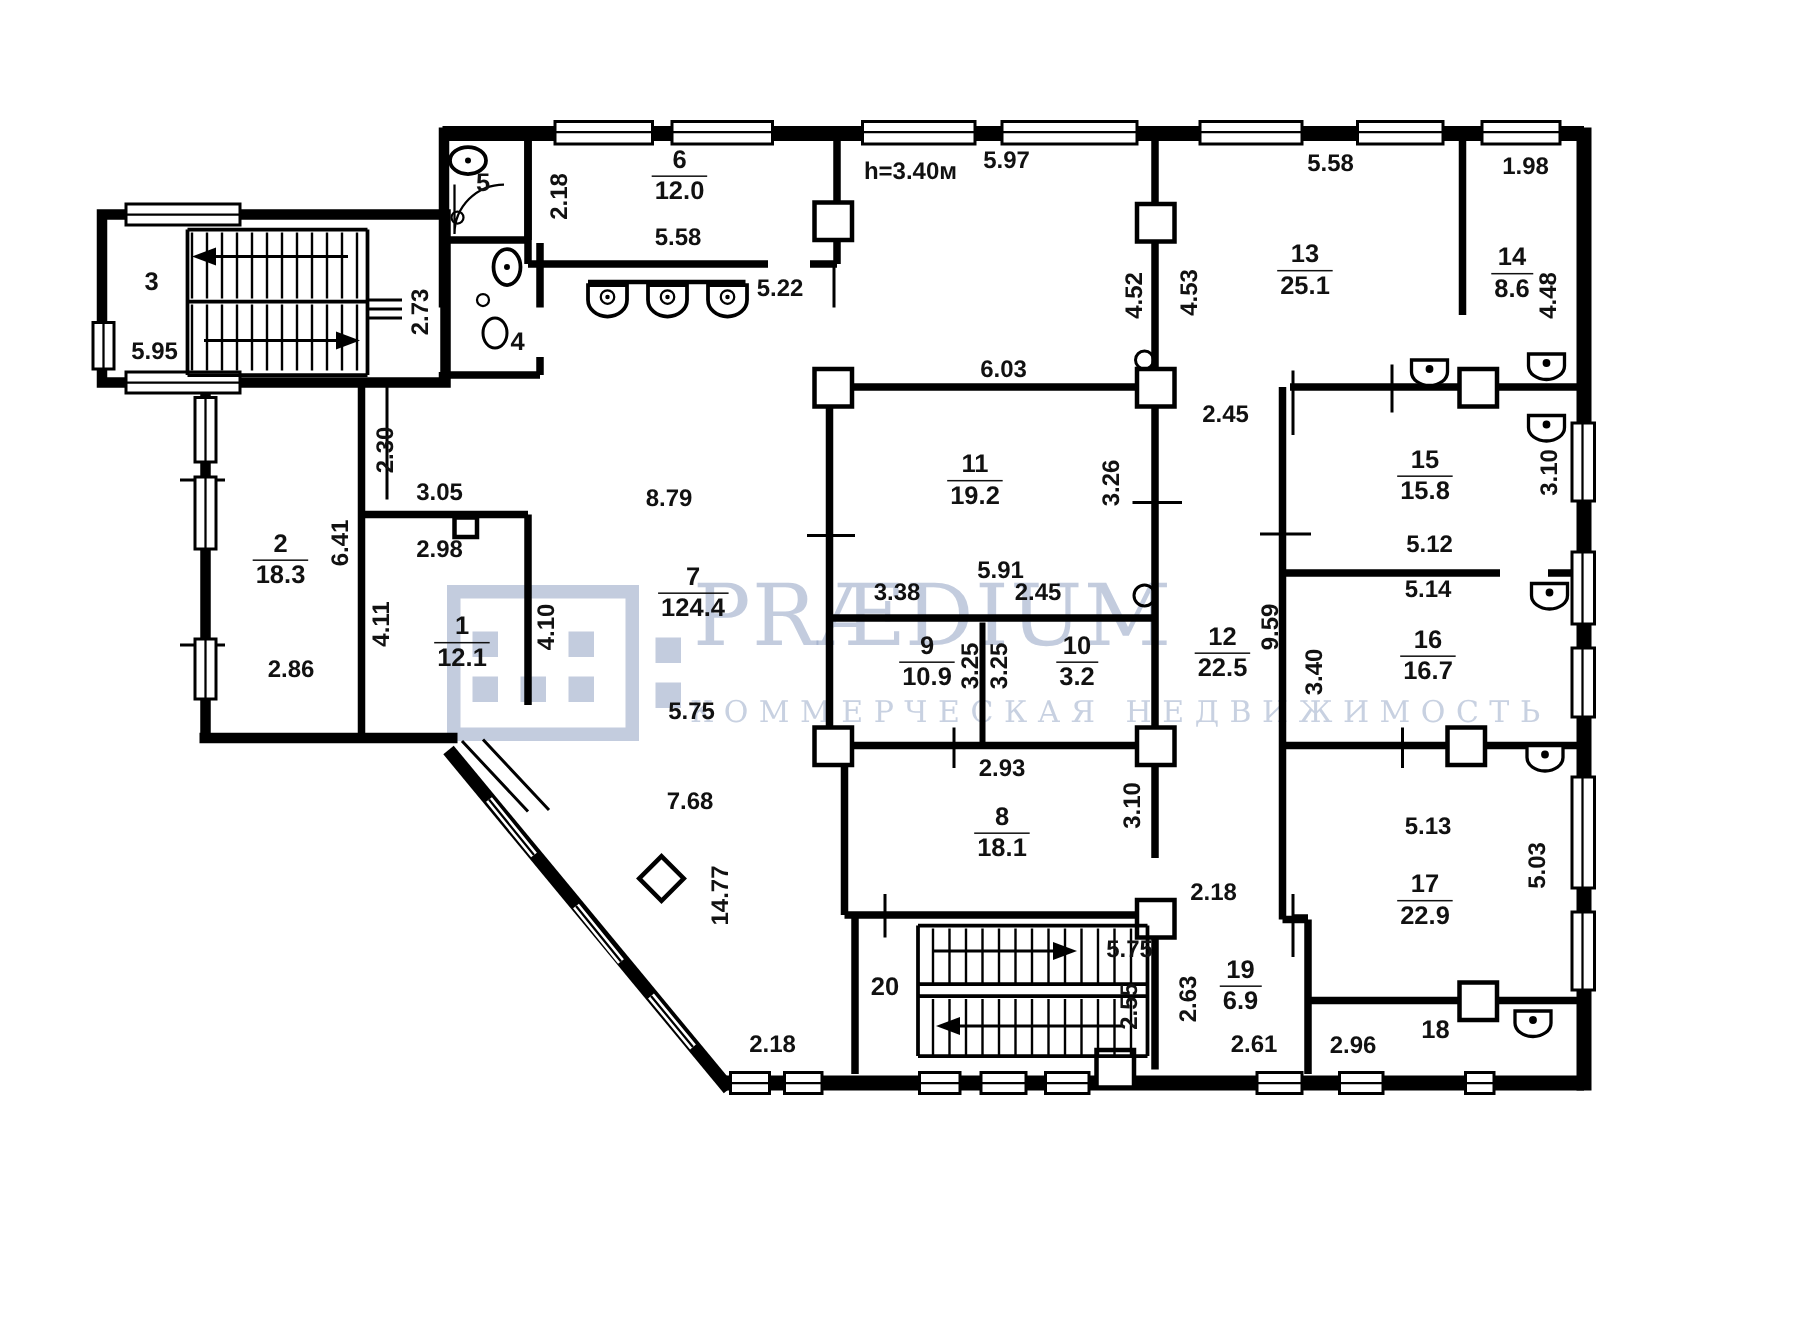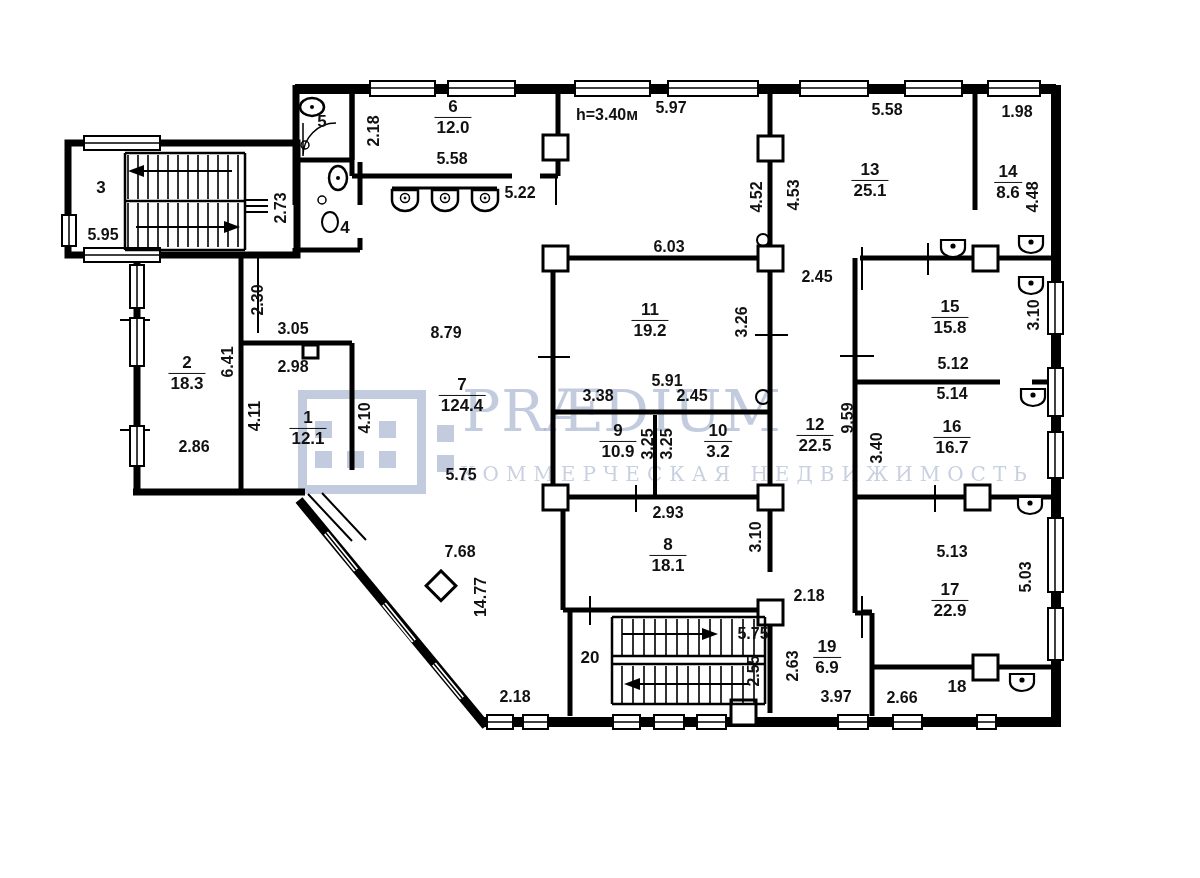--- a/index.html
+++ b/index.html
@@ -319,27 +319,27 @@
       <div class="dim-label" style="left: 667px; top: 381px;">5.91</div>
       <div class="dim-label" style="left: 598px; top: 396px;">3.38</div>
       <div class="dim-label" style="left: 692px; top: 396px;">2.45</div>
       <div class="dim-label rot" style="left: 648px; top: 444px;">3.25</div>
       <div class="dim-label rot" style="left: 667px; top: 444px;">3.25</div>
       <div class="dim-label rot" style="left: 848px; top: 418px;">9.59</div>
       <div class="dim-label rot" style="left: 877px; top: 448px;">3.40</div>
       <div class="dim-label" style="left: 953px; top: 364px;">5.12</div>
       <div class="dim-label" style="left: 952px; top: 394px;">5.14</div>
       <div class="dim-label" style="left: 461px; top: 475px;">5.75</div>
-      <div class="dim-label" style="left: 460px; top: 535px; margin-top: 17px;">7.68</div>
+      <div class="dim-label" style="left: 460px; top: 535px;">7.68</div>
       <div class="dim-label rot" style="left: 481px; top: 597px;">14.77</div>
       <div class="dim-label" style="left: 668px; top: 513px;">2.93</div>
       <div class="dim-label rot" style="left: 756px; top: 537px;">3.10</div>
       <div class="dim-label" style="left: 809px; top: 596px;">2.18</div>
       <div class="dim-label" style="left: 952px; top: 521px; margin-top: 31px;">5.13</div>
       <div class="dim-label rot" style="left: 1026px; top: 577px;">5.03</div>
       <div class="dim-label" style="left: 753px; top: 634px;">5.75</div>
       <div class="dim-label rot" style="left: 754px; top: 671px;">2.55</div>
       <div class="dim-label rot" style="left: 793px; top: 666px;">2.63</div>
-      <div class="dim-label" style="left: 836px; top: 697px;">3.97</div>
-      <div class="dim-label" style="left: 902px; top: 698px;">2.66</div>
+      <div class="dim-label" style="left: 836px; top: 697px;">2.61</div>
+      <div class="dim-label" style="left: 902px; top: 698px;">2.96</div>
       <div class="dim-label" style="left: 515px; top: 697px;">2.18</div>
     </div>
 </div>
 
 </body></html>

